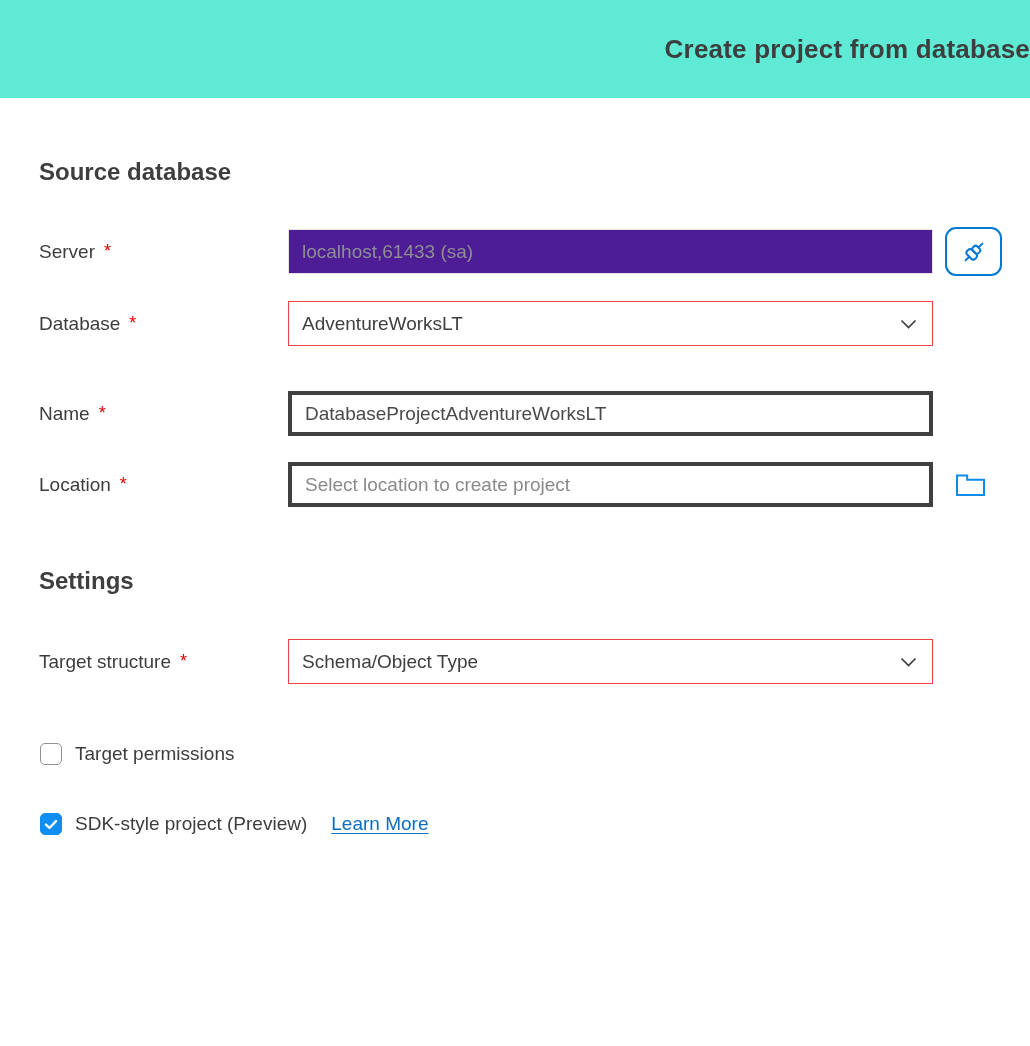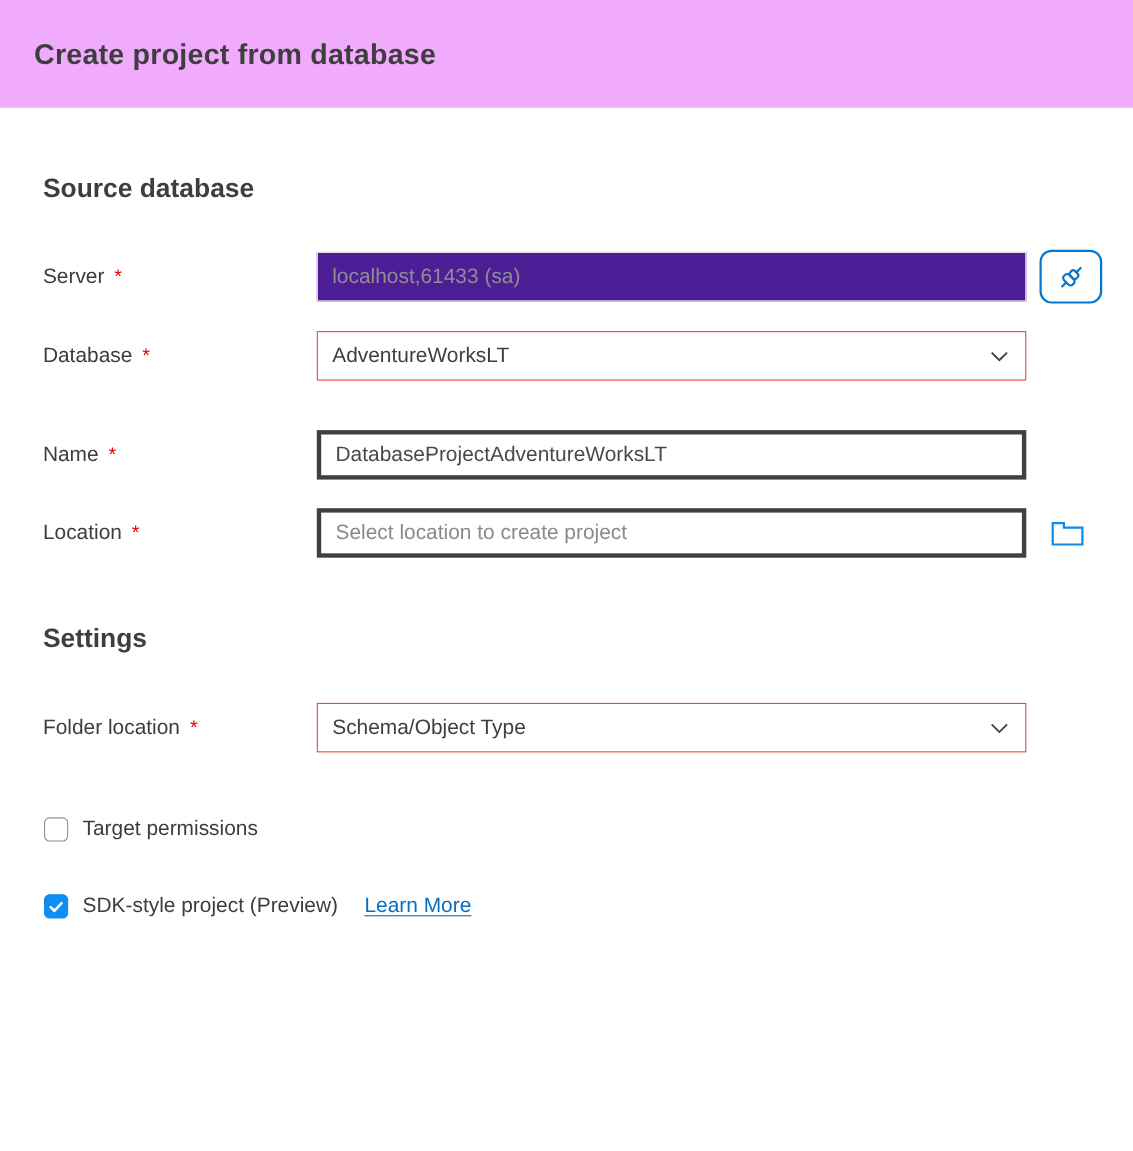--- a/index.html
+++ b/index.html
@@ -1,20 +1,20 @@
 <!DOCTYPE html>
 <html><head>
 <meta charset="utf-8">
 <style>
   * { margin:0; padding:0; box-sizing:border-box; }
   html,body { width:1030px; height:1046px; background:#ffffff;
               font-family:"Liberation Sans", sans-serif; }
 
-  .titlebar { width:1030px; height:98px; background:#f0abfc;
-              display:flex; align-items:center; padding-left:31px; }
+  .titlebar { width:1030px; height:98px; background:#5eead4;
+              display:flex; align-items:center; padding-left:31px;justify-content:flex-end; }
   .titlebar h1 { font-size:26px; font-weight:bold; color:#3e3e3e; letter-spacing:.2px; }
 
   .content { padding-left:39px; }
 
   h2.section-heading { font-size:24px; line-height:26px; font-weight:bold; color:#3e3e3e; }
   #heading-source   { margin-top:61px; }
   #heading-target   { margin-top:60px; }
   #heading-settings { margin-top:61px; }
 
   .field-row { display:flex; align-items:center; }
@@ -128,21 +128,21 @@
           <path d="M2 22 V2.5 H12.2 V6.7 H29 V22 Z" stroke="#0b8ce9" stroke-width="2"></path>
         </svg>
       </span>
     </button>
   </div>
 
   <h2 class="section-heading" id="heading-settings">Settings</h2>
 
   <div class="field-row row-folder">
     <div class="field-label">
-      <span>Folder location</span>
+      <span>Target structure</span>
       <span class="required-mark">*</span>
     </div>
     <div class="dropdown">
       <span class="dropdown-value">Schema/Object Type</span>
       <span style="display:flex;">
         <svg width="17" height="10" viewBox="0 0 17 10" fill="none">
           <path d="M1.5 1.5 L8.5 8.5 L15.5 1.5" stroke="#3f3f3f" stroke-width="1.7"></path>
         </svg>
       </span>
     </div>

